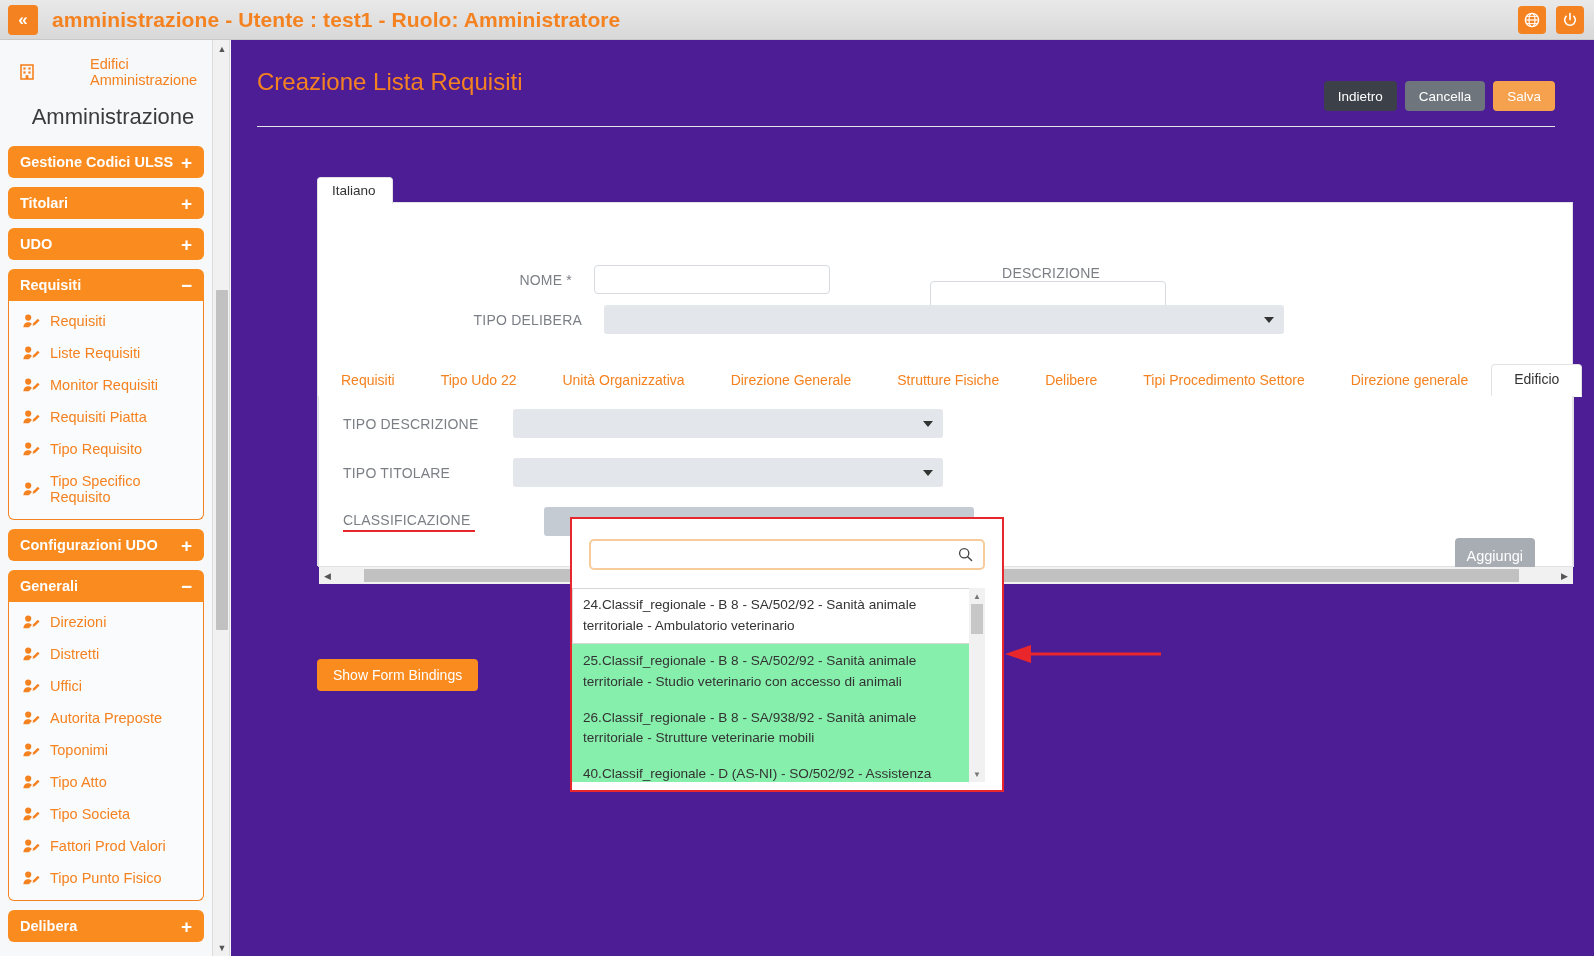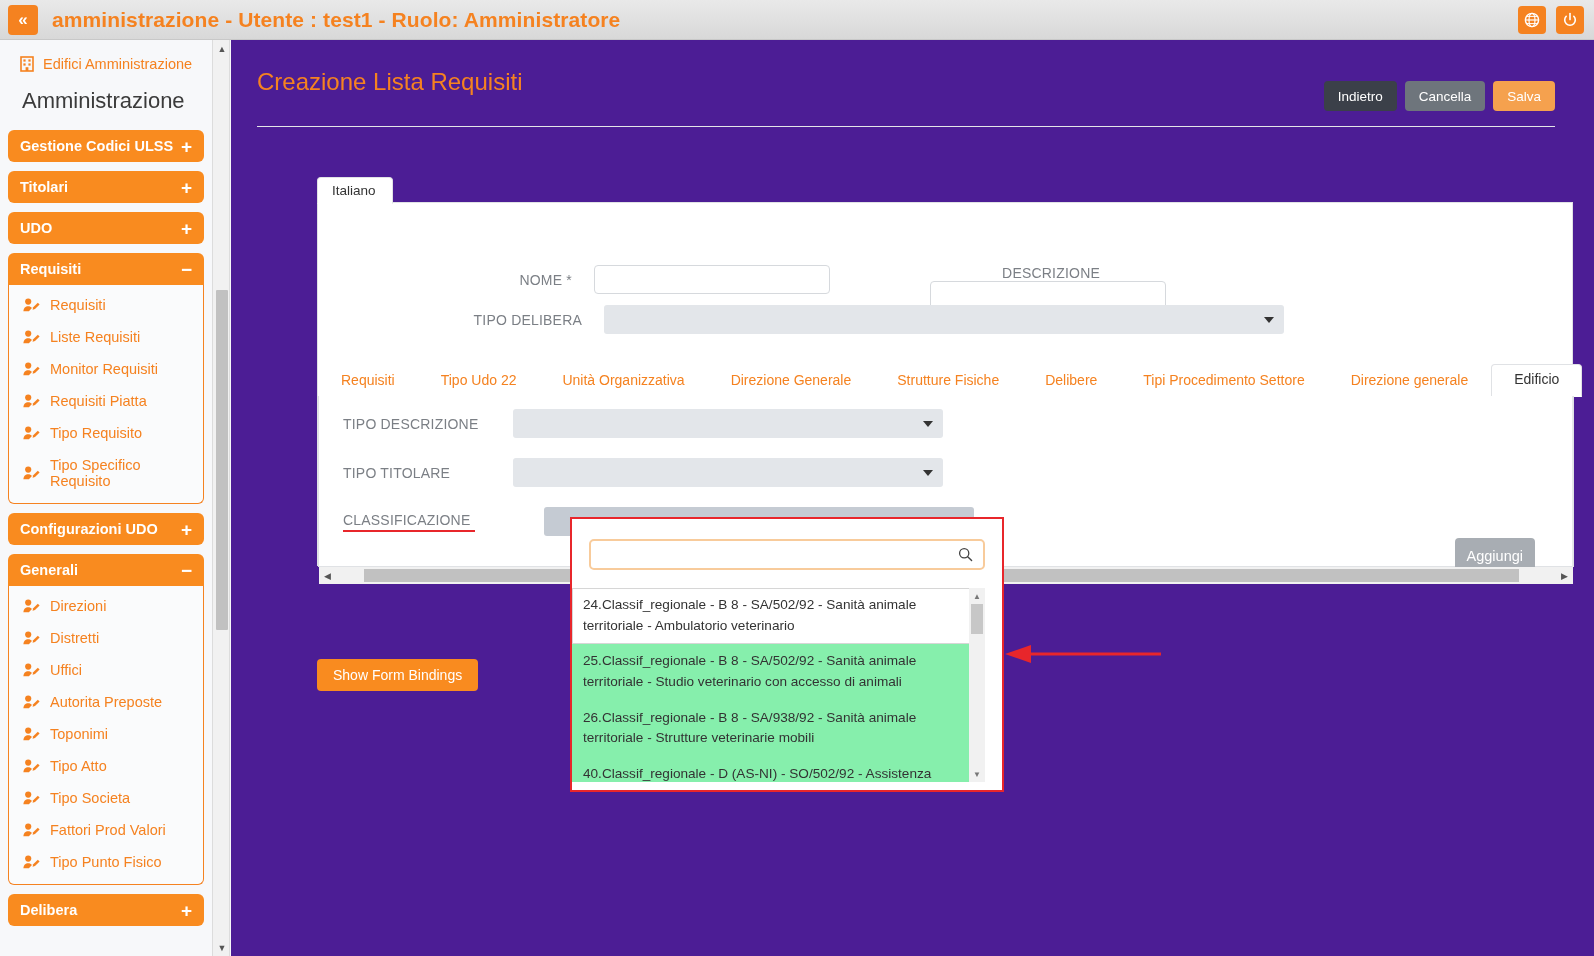--- a/index.html
+++ b/index.html
@@ -41,23 +41,23 @@
   
   #sidebar {
     position: absolute; left: 0; top: 40px; width: 212px; height: 916px;
     background: #f7f8fa; overflow: hidden;
   }
   #sidebar-inner { padding: 0 8px; }
   #building-row {
     display: flex; align-items: center; gap: 9px;
     padding: 16px 0 10px 12px;
   }
-  #building-row .label { color: #f58220; font-size: 14.5px; }
+  #building-row .label { color: #f58220; font-size: 14.5px; margin-left: 47px; }
   #admin-heading {
-    color: #3b3b3b; font-size: 22px; padding: 6px 0 16px 14px; font-weight: 400;
+    color: #3b3b3b; font-size: 22px; padding: 6px 0 16px 14px; font-weight: 400; text-align: center;
   }
   .section-header {
     background: #f98b1f; color: #fff; border-radius: 6px;
     height: 32px; display: flex; align-items: center;
     padding: 0 12px; margin-bottom: 9px; font-weight: bold; font-size: 14.5px;
     cursor: pointer; position: relative;
   }
   .section-header .sign {
     margin-left: auto; font-size: 19px; font-weight: bold; line-height: 1;
   }

